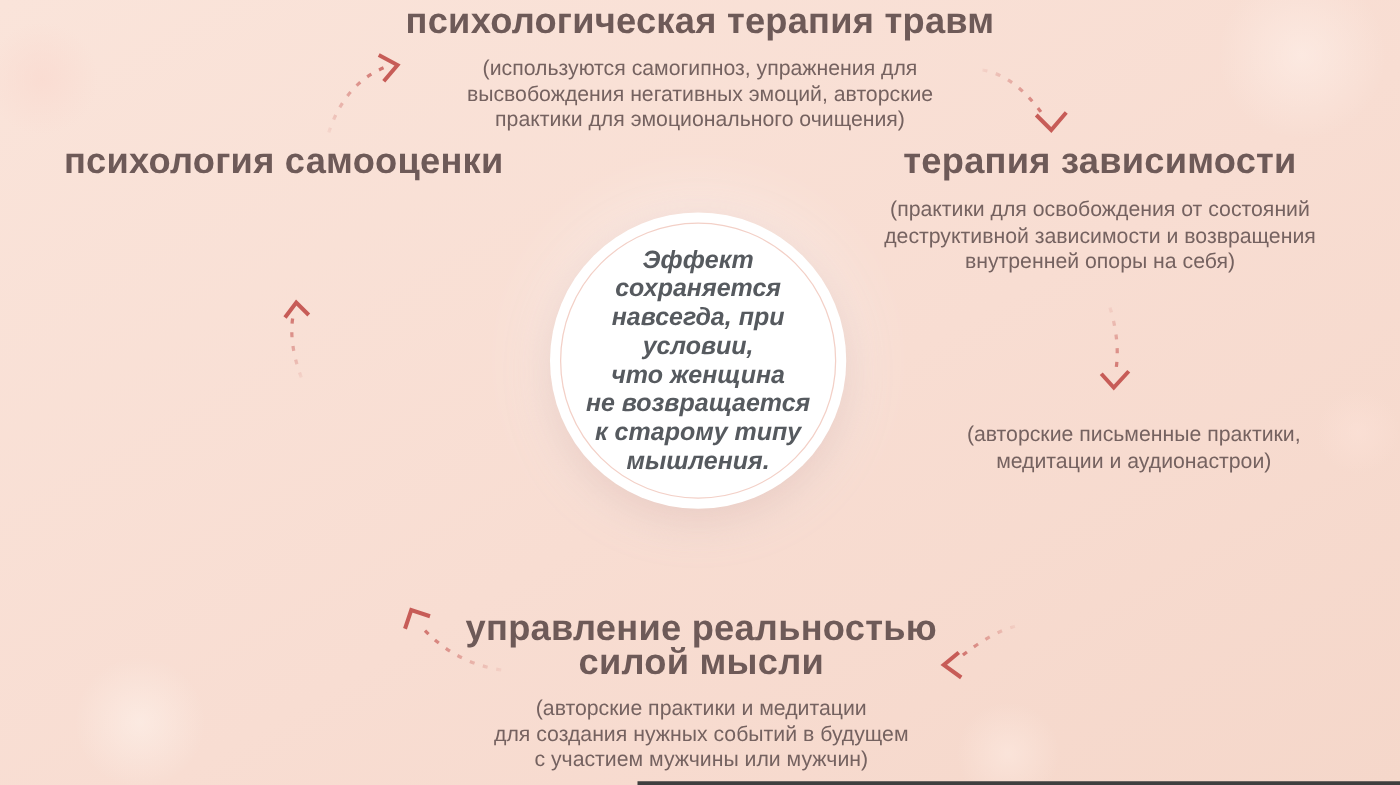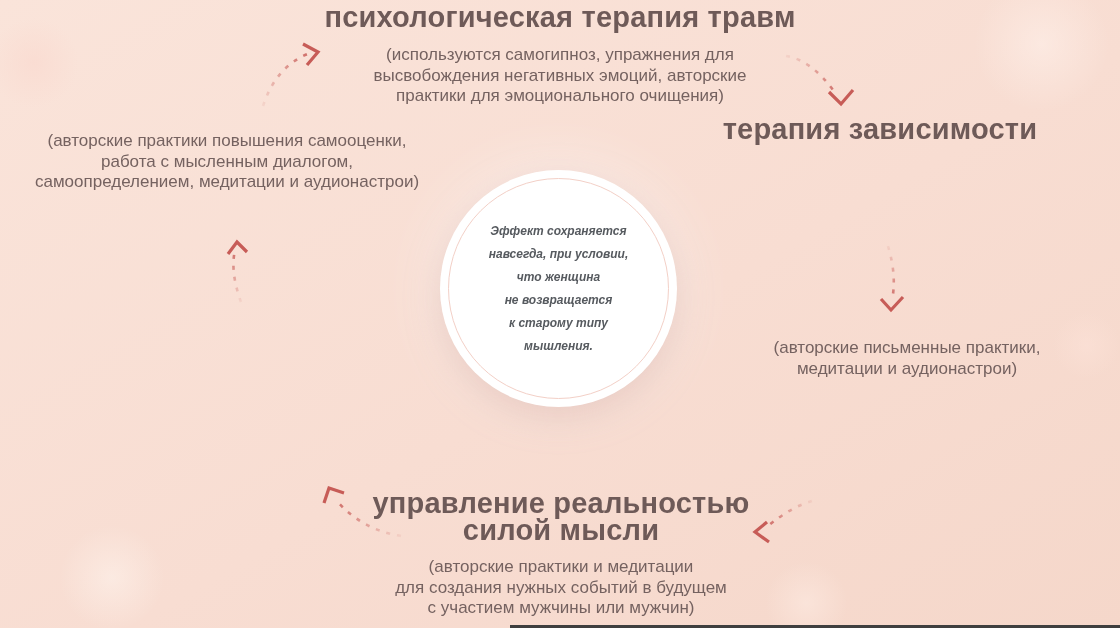--- a/index.html
+++ b/index.html
@@ -56,21 +56,21 @@
     box-shadow: 0 10px 35px rgba(198,140,130,0.35), 0 0 55px rgba(255,255,255,0.75);
   }
   .center-circle::before {
     content: "";
     position: absolute;
     inset: 8px;
     border: 1px solid var(--circle-ring, #f3d0c7);
     border-radius: 50%;
   }
   .center-text {
-    font-size: 12px;
+    font-size: 20px;
     line-height: 23px;
     font-weight: bold;
     font-style: italic;
     color: var(--circle-text, #565a5f);
     text-align: center;
     white-space: pre-line;
     padding: 0 20px;
   }
   .arrows-overlay {
     position: absolute;
@@ -89,27 +89,28 @@
 <body>
 
 <div class="node" id="node-top">
   <div class="node-title">психологическая терапия травм</div>
   <div class="node-subtitle">(используются самогипноз, упражнения для
 высвобождения негативных эмоций, авторские
 практики для эмоционального очищения)</div>
 </div>
 
 <div class="node" id="node-left-upper">
-  <div class="node-subtitle">(авторские практики повышения самооценки,
-работа с мысленным диалогом,
-самоопределением, медитации и аудионастрои)</div>
+  <div class="node-title">психология самооценки</div>
 </div>
 
 <div class="node" id="node-right-upper">
   <div class="node-title">терапия зависимости</div>
+  <div class="node-subtitle">(практики для освобождения от состояний
+деструктивной зависимости и возвращения
+внутренней опоры на себя)</div>
 </div>
 
 <div class="node" id="node-left-lower">
 </div>
 
 <div class="node" id="node-right-lower">
   <div class="node-subtitle">(авторские письменные практики,
 медитации и аудионастрои)</div>
 </div>
 

